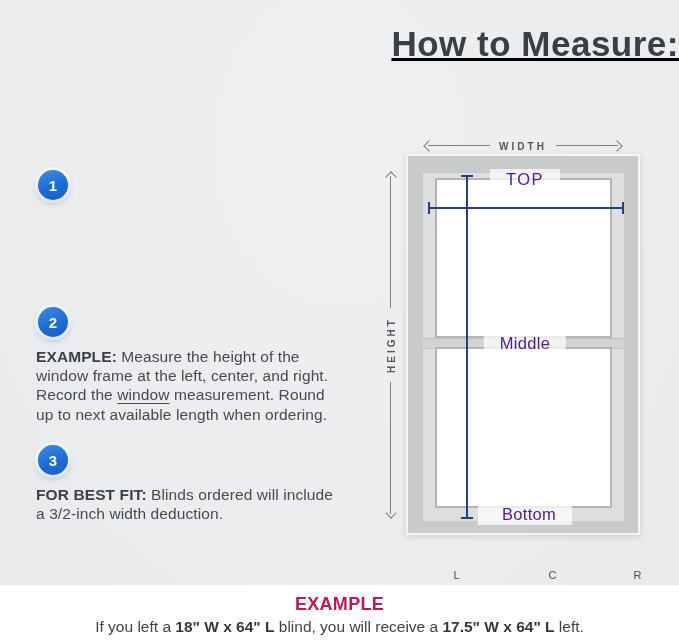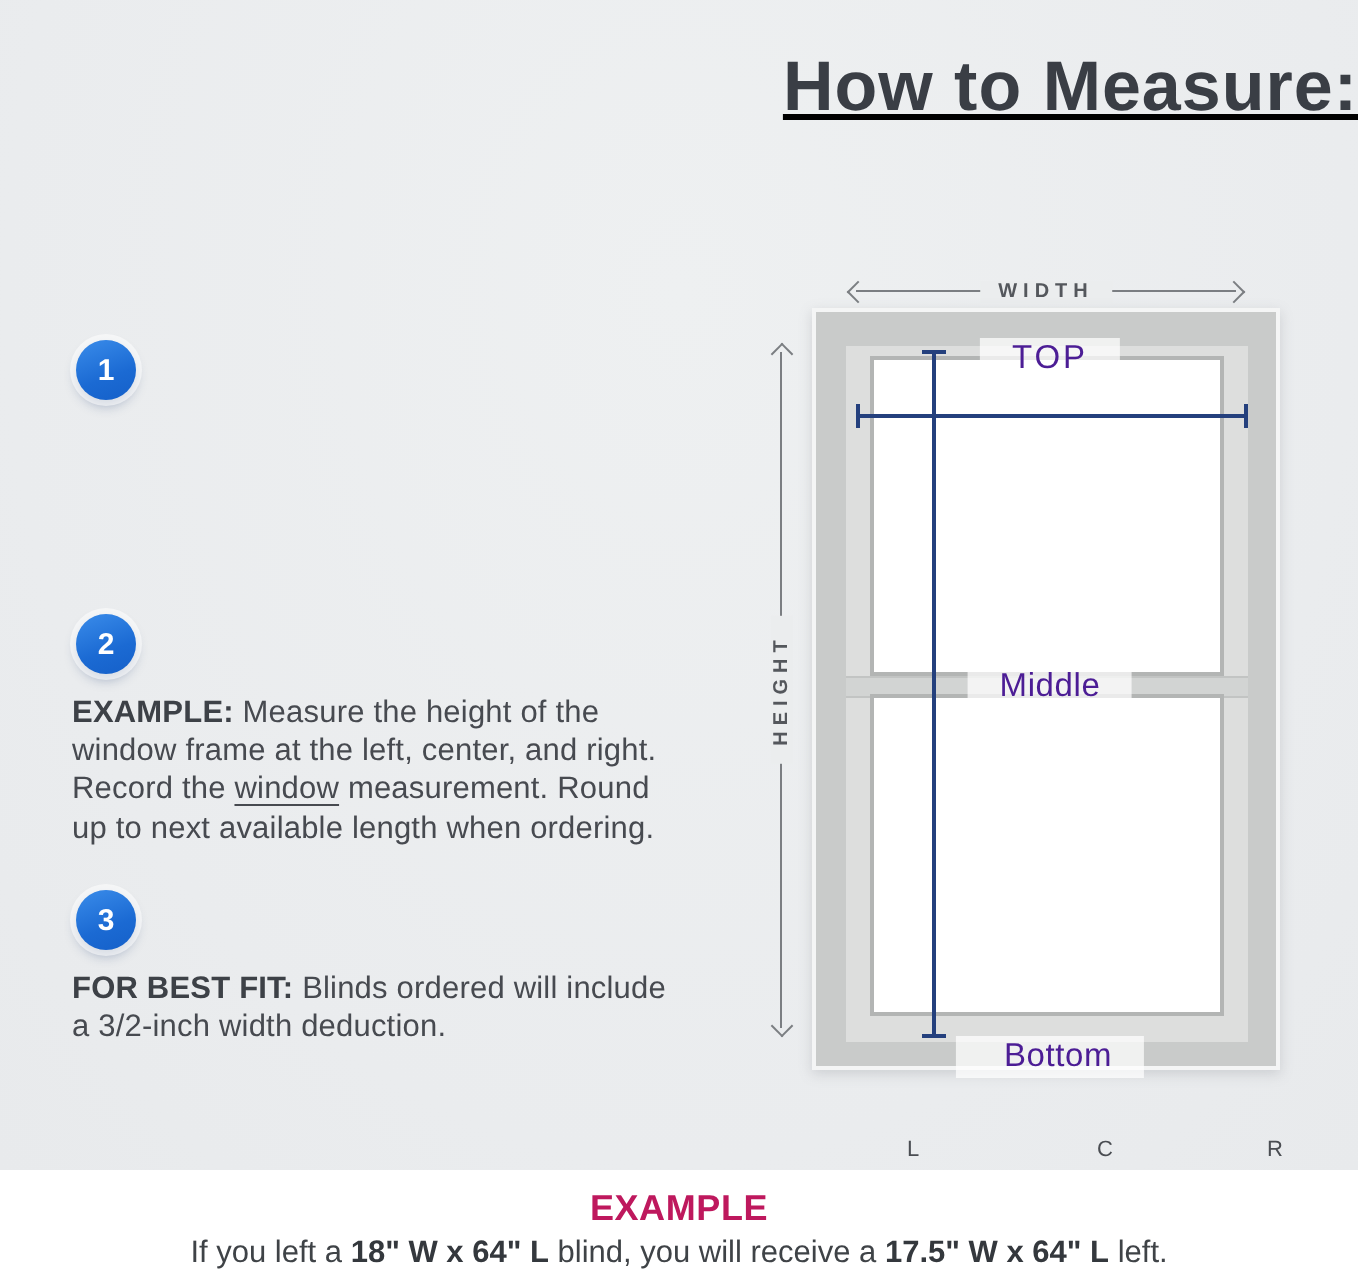--- a/index.html
+++ b/index.html
@@ -95,21 +95,21 @@
   .cap-left{left:0;}
   .cap-right{right:0;}
   
   .win-label{
     position:absolute;left:117px;transform:translateX(-50%);
     background:rgba(255,255,255,.72);padding:1px 16px;
     font-size:16.5px;color:#4c1d95;white-space:nowrap;letter-spacing:.3px;
   }
   .win-label-top{top:13px;letter-spacing:1.5px;}
   .win-label-middle{top:177px;}
-  .win-label-bottom{top:362px;padding-left:24px;}
+  .win-label-bottom{top:348px;padding-left:24px;}
   
   .lcr-label{position:absolute;top:413px;transform:translateX(-50%);font-size:11px;color:#4a4d52;letter-spacing:1px;}
   .lcr-l{left:49px;}
   .lcr-c{left:145px;}
   .lcr-r{left:230px;}
   
   .example{position:absolute;left:0;top:585px;width:679px;height:57px;background:#ffffff;text-align:center;}
   .example-heading{margin-top:9px;font-size:18px;font-weight:700;color:#be185d;letter-spacing:.3px;}
   .example-sentence{margin:3px 0 0 0;font-size:15.5px;color:#3f4347;}
   .example-sentence .seg-bold{color:#34383d;}

